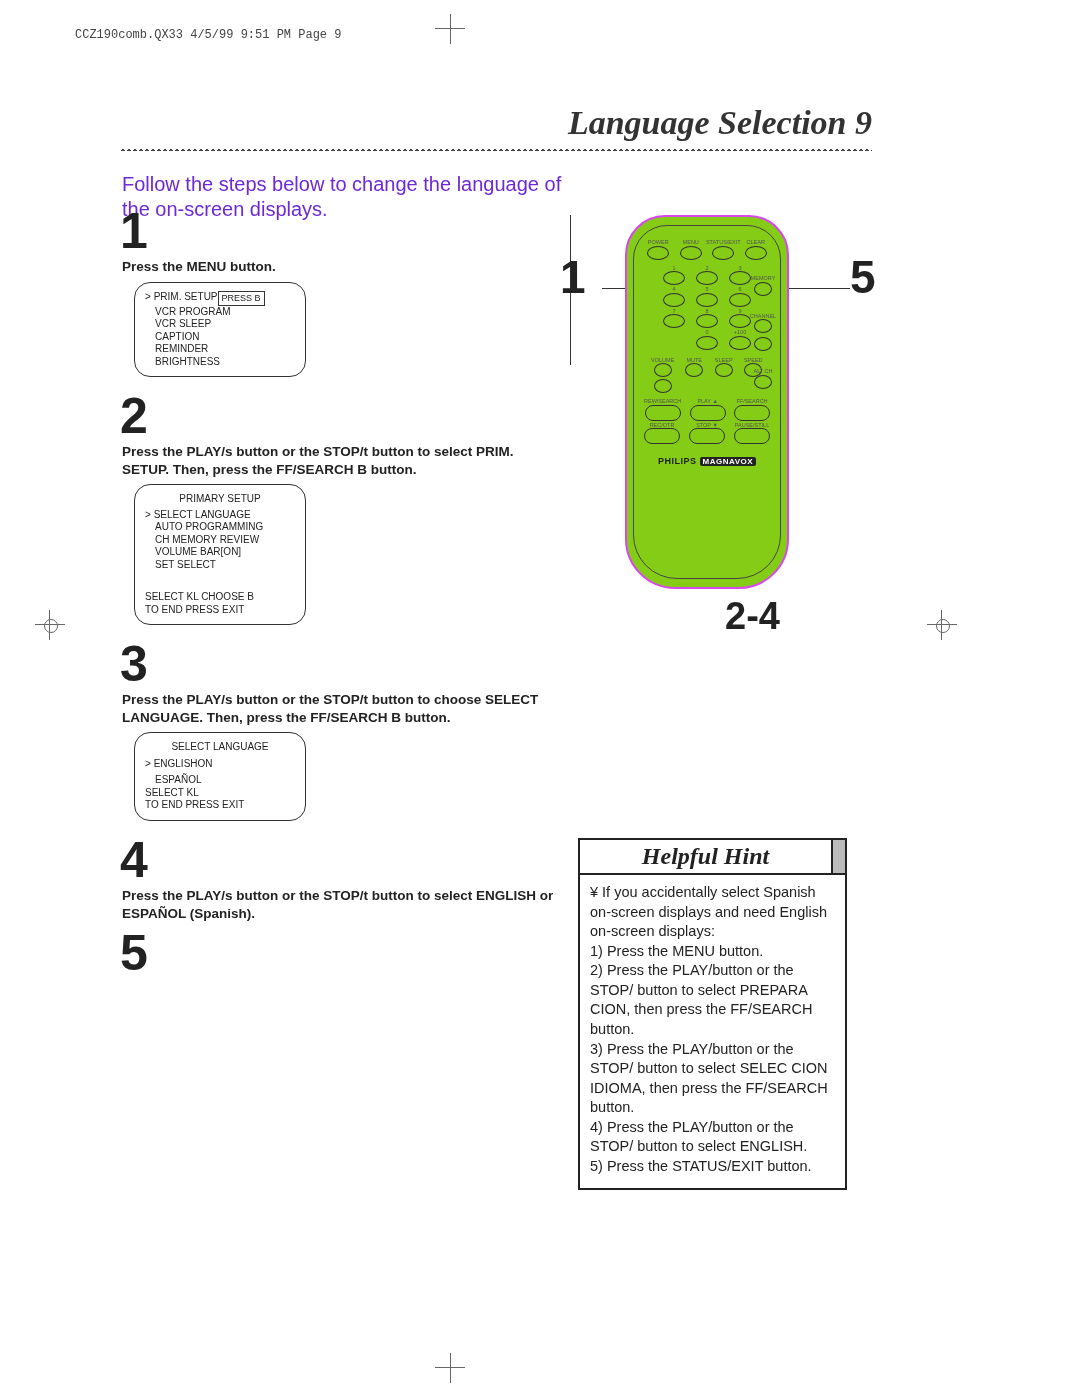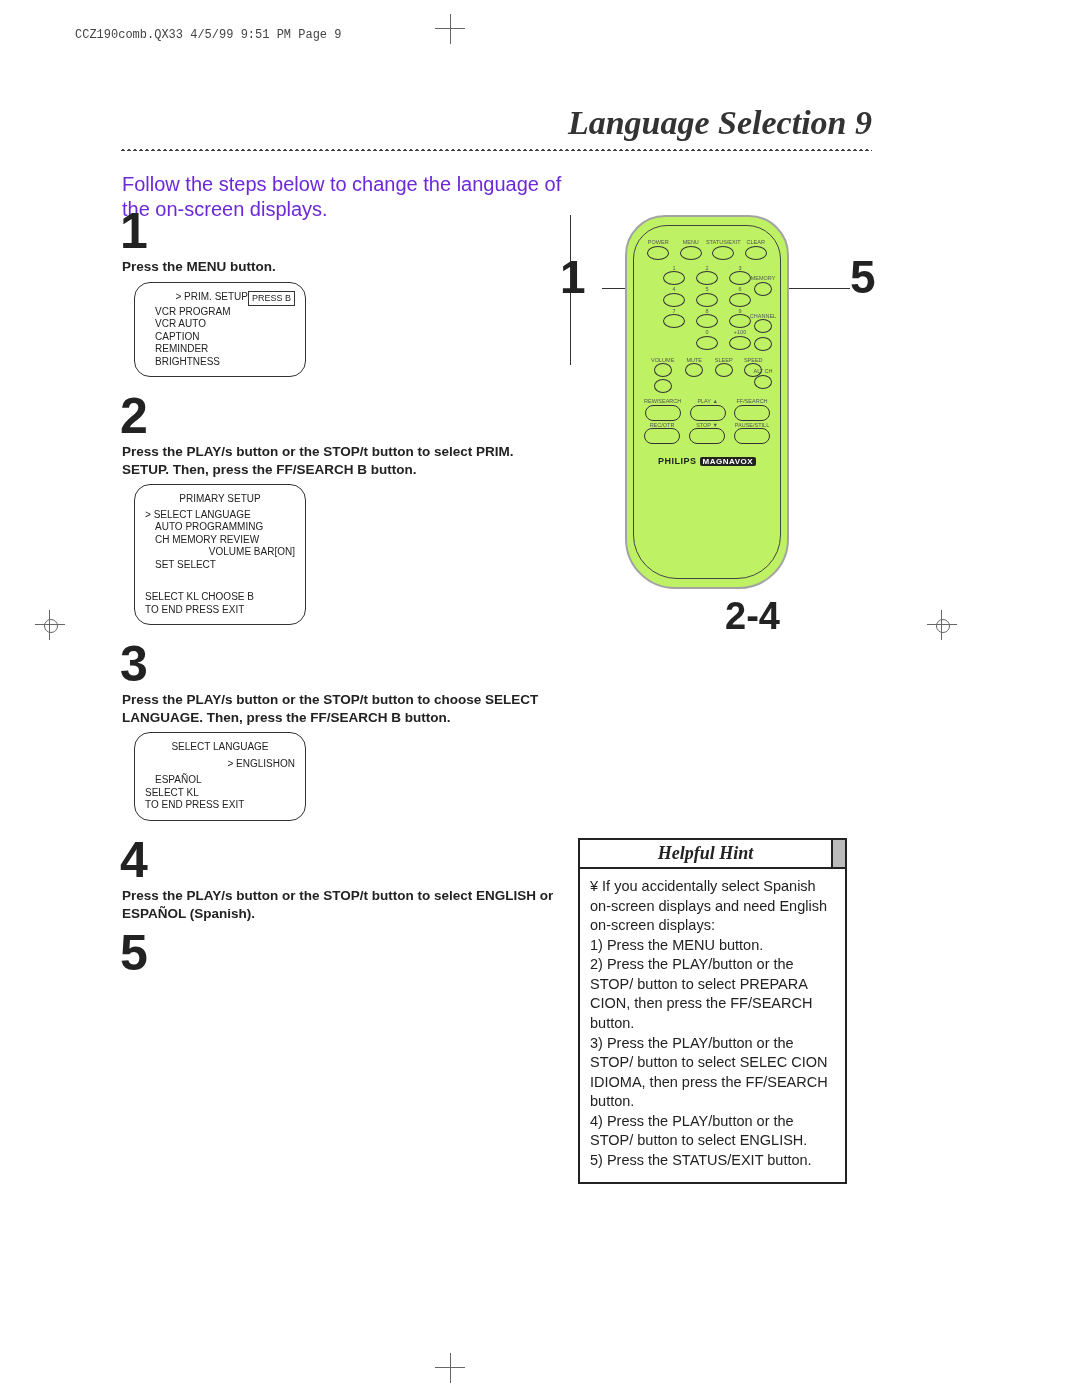--- a/index.html
+++ b/index.html
@@ -137,21 +137,21 @@
     border: 1.5px solid #333;
     border-radius: 16px;
     padding: 8px 10px;
     width: 150px;
     font-size: 10px;
     color: #222;
     margin: 6px 0 2px 14px;
     line-height: 1.25;
     font-family: Arial, sans-serif;
   }
-  .osd .row { display:flex; justify-content:flex-end; }
+  .osd .row { display:flex; justify-content:flex-start; }
   .osd .selbox {
     border: 1px solid #333;
     padding: 1px 3px;
     font-size: 9px;
   }
   .osd .title2 { text-align:center; font-size:10px; margin-bottom:3px; }
   .step2 { margin-top: 14px; }
   .step3 { margin-top: 14px; }
   .step4 { margin-top: 14px; }
   .step5 { margin-top: 6px; }
@@ -161,23 +161,23 @@
     left: 570px;
     width: 400px;
     height: 400px;
   }
   .remote-body {
     position: absolute;
     left: 55px;
     top: 0;
     width: 160px;
     height: 370px;
-    border: 2px solid #a3a3a3;
+    border: 2px solid #d946ef;
     border-radius: 40px 40px 50px 50px;
-    background: #bef264;
+    background: #84cc16;
   }
   .remote-inner {
     position: absolute;
     left: 6px; right: 6px; top: 8px; bottom: 8px;
     border: 1.5px solid #444;
     border-radius: 34px 34px 44px 44px;
   }
   .btnrow { display:flex; justify-content:space-around; margin: 6px 8px; }
   .rbtn {
     width: 20px; height: 12px; border:1px solid #333; border-radius: 50%;
@@ -228,21 +228,21 @@
     border: 2px solid #222;
   }
   .hint-title-bar {
     display:flex;
   }
   .hint-title {
     flex:1;
     text-align:center;
     font-style: italic;
     font-weight: bold;
-    font-size: 18px;
+    font-size: 24px;
     padding: 3px 0;
     border-right: 2px solid #222;
     border-bottom: 2px solid #222;
     font-family: Georgia, serif;
   }
   .hint-title-side {
     width: 12px;
     background: #bbb;
     border-bottom: 2px solid #222;
   }
@@ -282,21 +282,21 @@
 
     <div>
       <div class="bignum">1</div>
       <div class="stepline">Press the MENU button.</div>
       <div class="osd">
         <div class="row">
           <span>&gt; <span>PRIM. SETUP</span></span>
           <span class="selbox">PRESS B</span>
         </div>
         <div style="padding-left:10px">VCR PROGRAM</div>
-        <div style="padding-left:10px">VCR AUTO</div>
+        <div style="padding-left:10px">VCR SLEEP</div>
         <div style="padding-left:10px">CAPTION</div>
         <div style="padding-left:10px">REMINDER</div>
         <div style="padding-left:10px">BRIGHTNESS</div>
       </div>
     </div>
 
     <div class="step2">
       <div class="bignum">2</div>
       <div class="stepline">Press the PLAY/s  button or the STOP/t  button to select PRIM. SETUP. Then, press the FF/SEARCH B  button.</div>
       <div class="osd">

